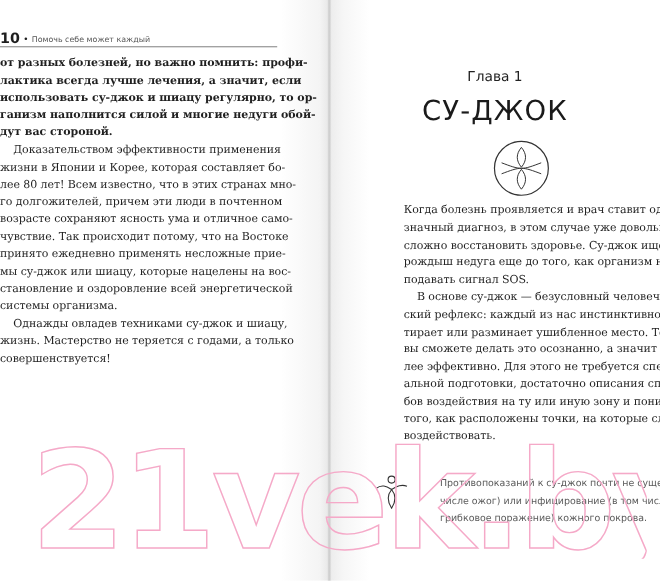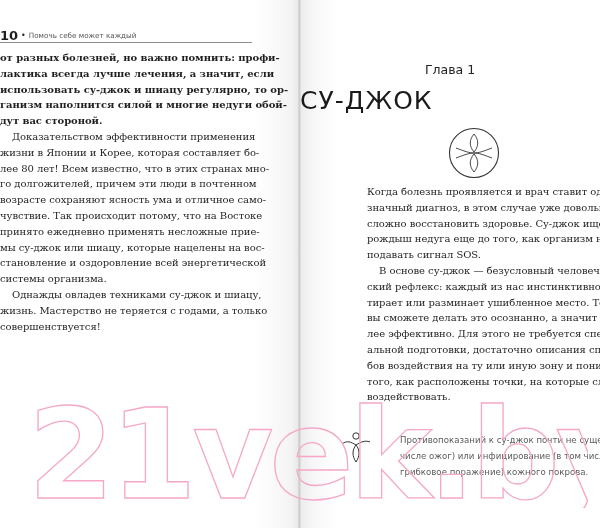--- a/index.html
+++ b/index.html
@@ -48,21 +48,21 @@
 
   .left-text { left: 0; top: 50px; width: 253px; }
   .right-text { left: 367px; top: 184px; width: 232px; }
 
   
   .chapter-label {
     position: absolute; left: 300px; width: 300px; top: 62px; text-align: center;
     font-family: "DejaVu Sans", sans-serif; font-size: 12.5px; color: #222;
   }
   .chapter-title {
-    position: absolute; left: 300px; width: 300px; top: 86px; text-align: left;
+    position: absolute; left: 300px; width: 300px; top: 86px; text-align: center;
     font-family: "DejaVu Sans", sans-serif; font-size: 25px; letter-spacing: 1px; color: #1a1a1a; font-weight: normal;
   }
   .chapter-emblem { position: absolute; left: 447px; top: 126px; width: 54px; height: 54px; }
 
   
   .note-icon { position: absolute; left: 341px; top: 431px; width: 30px; height: 32px; }
   .note-text {
     position: absolute; left: 380px; top: 432px; width: 218px;
     font-family: "DejaVu Sans", sans-serif; font-size: 8.6px; line-height: 16.2px; color: #5a5a5a;
   }

